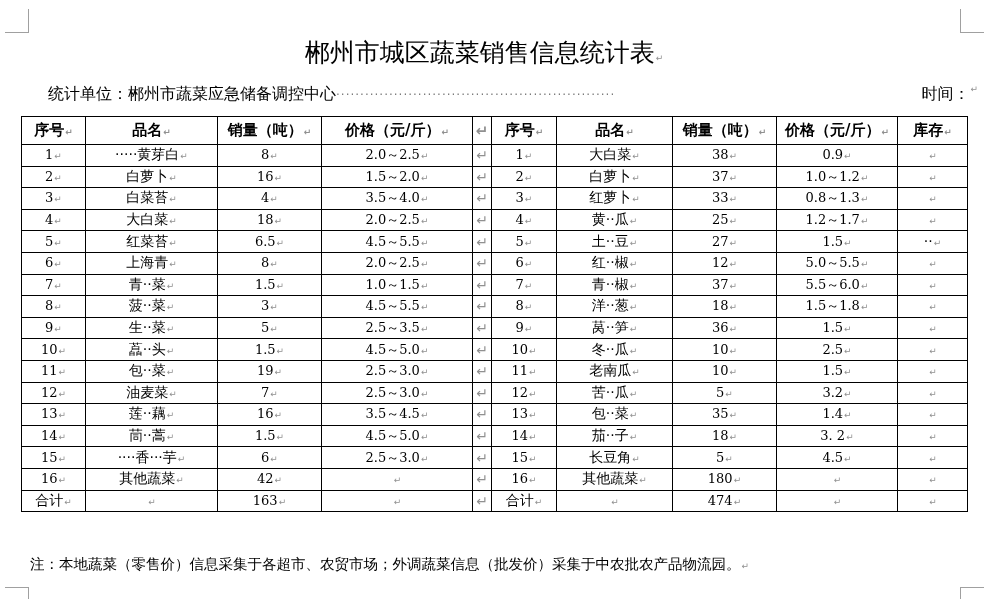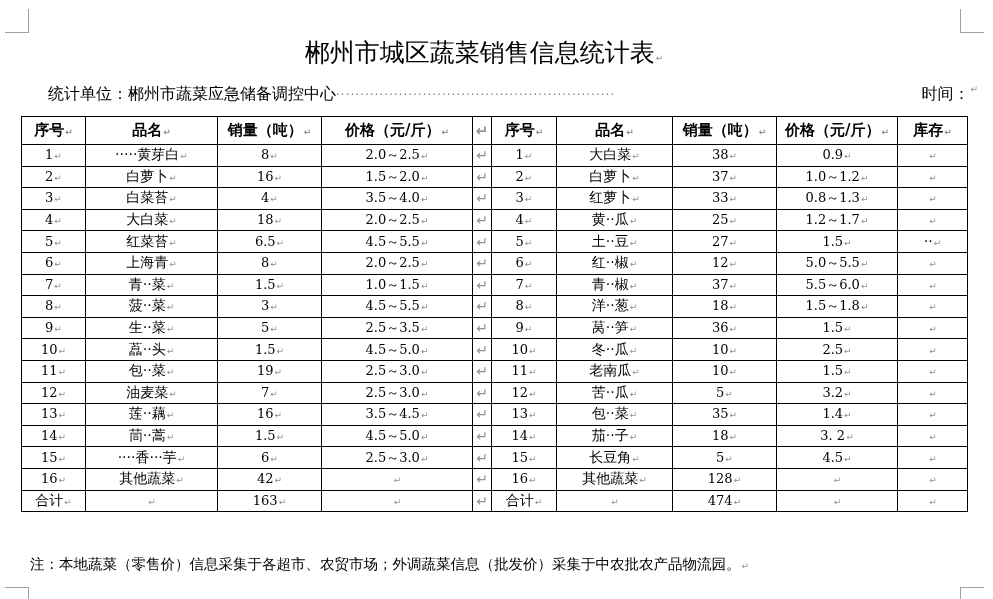--- a/index.html
+++ b/index.html
@@ -251,21 +251,21 @@
         <td><span></span><span class="pm">↵</span></td>
       </tr>
       <tr class="row">
         <td><span class="num">16</span><span class="pm">↵</span></td>
         <td><span>其他蔬菜</span><span class="pm">↵</span></td>
         <td><span class="num">42</span><span class="pm">↵</span></td>
         <td><span class="num"></span><span class="pm">↵</span></td>
         <td class="sep">↵</td>
         <td><span class="num">16</span><span class="pm">↵</span></td>
         <td><span>其他蔬菜</span><span class="pm">↵</span></td>
-        <td><span class="num">128</span><span class="pm">↵</span></td>
+        <td><span class="num">180</span><span class="pm">↵</span></td>
         <td><span class="num"></span><span class="pm">↵</span></td>
         <td><span></span><span class="pm">↵</span></td>
       </tr>
       <tr class="row">
         <td><span class="">合计</span><span class="pm">↵</span></td>
         <td><span></span><span class="pm">↵</span></td>
         <td><span class="num">163</span><span class="pm">↵</span></td>
         <td><span class="num"></span><span class="pm">↵</span></td>
         <td class="sep">↵</td>
         <td><span class="">合计</span><span class="pm">↵</span></td>

